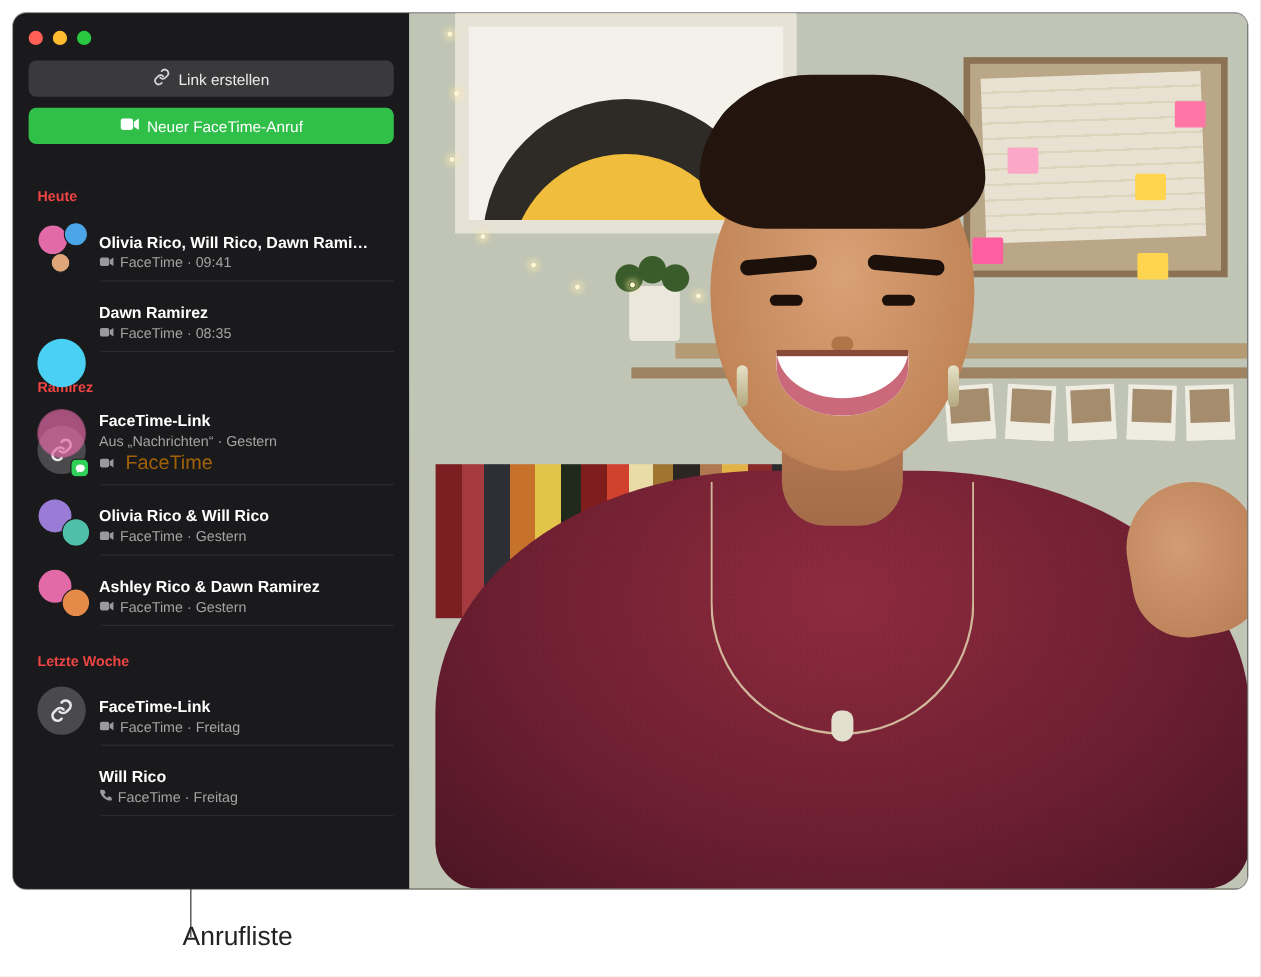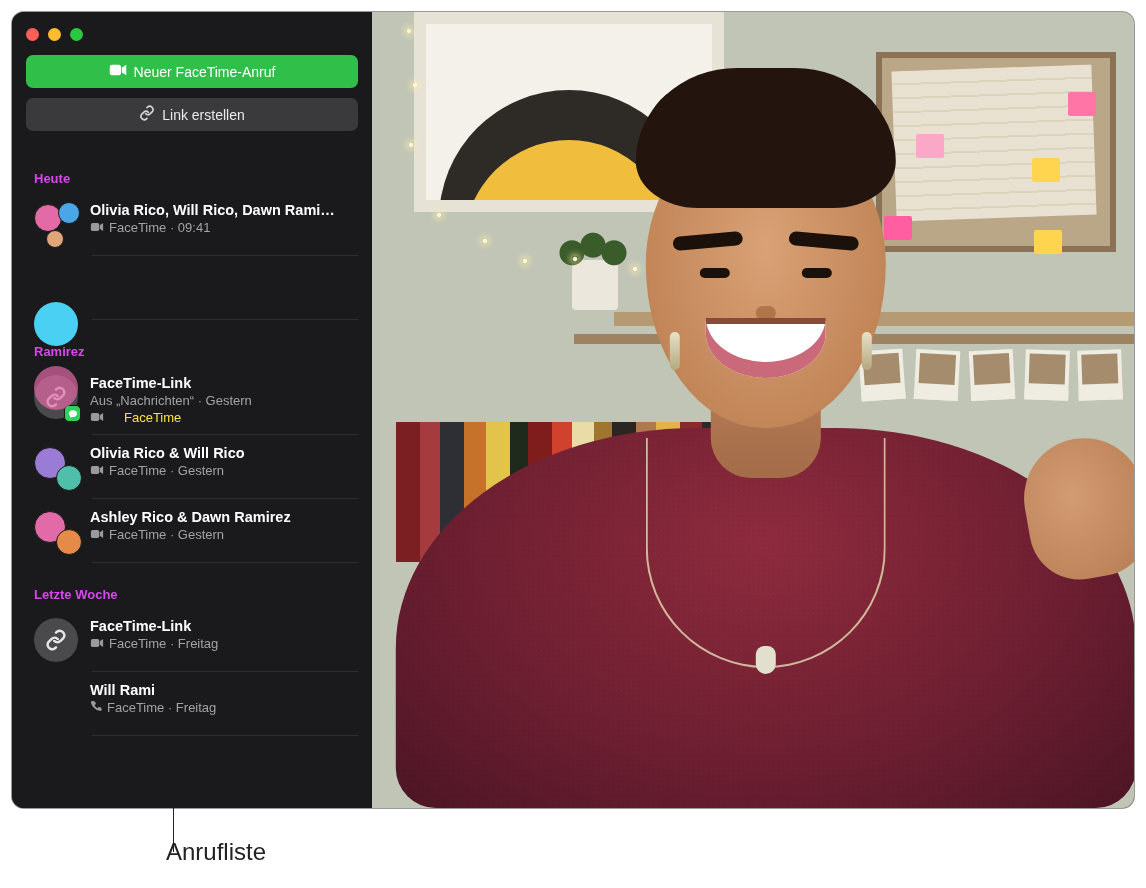--- a/index.html
+++ b/index.html
@@ -65,33 +65,33 @@
       color: #eaeaea;
     }
     .btn-newcall {
       background: #30c04a;
       color: #fff;
     }
     .icon-link, .icon-video, .icon-video-sm, .icon-phone-sm {
       display: inline-block;
     }
     .section-header {
-      color: #d946ef;
+      color: #ef4444;
       font-size: 13px;
       font-weight: 600;
       padding: 24px 18px 6px 22px;
     }
     .section-header.first { padding-top: 40px; }
     .call-list {
       display: flex;
       flex-direction: column;
     }
     .call-item {
       display: flex;
-      align-items: flex-start;
+      align-items: flex-end;
       gap: 12px;
       padding: 10px 10px 10px 22px;
       cursor: pointer;
       position: relative;
     }
     .call-item .sep {
       position: absolute;
       left: 80px; right: 14px; bottom: 0;
       height: 1px;
       background: rgba(255,255,255,0.09);
@@ -150,25 +150,25 @@
     }
     .call-subtitle {
       color: #a3a3a3;
       font-size: 13px;
       display: flex;
       align-items: center;
       gap: 5px;
       white-space: nowrap;
     }
     .call-subline2 {
-      color: #fde047;
-      font-size: 13px;
+      color: #a16207;
+      font-size: 18px;
       display: flex;
       align-items: center;
-      gap: 20px;
+      gap: 10px;
     }
     .main-video {
       flex: 1;
       background: linear-gradient(180deg, #c9cdbf 0%, #b7bdaf 40%, #867763 100%);
       position: relative;
       overflow: hidden;
     }
     
     .scene {
       position: absolute; inset: 0;
@@ -389,37 +389,37 @@
 
   <div class="sidebar">
 
     <div class="traffic-lights">
       <div class="tl red"></div>
       <div class="tl yellow"></div>
       <div class="tl green"></div>
     </div>
 
     <div class="top-buttons">
+      <button class="btn btn-link">
+        <span class="icon-link">
+          <svg width="16" height="16" viewBox="0 0 24 24" fill="none" stroke="#d6d6d8" stroke-width="2.4" stroke-linecap="round">
+            <path d="M10 13a5 5 0 0 0 7 0l3-3a5 5 0 0 0-7-7l-1 1"></path>
+            <path d="M14 11a5 5 0 0 0-7 0l-3 3a5 5 0 0 0 7 7l1-1"></path>
+          </svg>
+        </span>
+        <span>Link erstellen</span>
+      </button>
       <button class="btn btn-newcall">
         <span class="icon-video">
           <svg width="18" height="14" viewBox="0 0 24 18" fill="#fff">
             <rect x="1" y="2" width="15" height="14" rx="3"></rect>
             <path d="M17 6l6-4v14l-6-4z"></path>
           </svg>
         </span>
         <span>Neuer FaceTime-Anruf</span>
-      </button>
-      <button class="btn btn-link">
-        <span class="icon-link">
-          <svg width="16" height="16" viewBox="0 0 24 24" fill="none" stroke="#d6d6d8" stroke-width="2.4" stroke-linecap="round">
-            <path d="M10 13a5 5 0 0 0 7 0l3-3a5 5 0 0 0-7-7l-1 1"></path>
-            <path d="M14 11a5 5 0 0 0-7 0l-3 3a5 5 0 0 0 7 7l1-1"></path>
-          </svg>
-        </span>
-        <span>Link erstellen</span>
       </button>
     </div>
 
     <div class="section-header first">Heute</div>
     <div class="call-list">
 
       <div class="call-item">
         <div class="avatar group">
           <div class="circ big c-pink"></div>
           <div class="circ med c-blue"></div>
@@ -437,20 +437,32 @@
             <span>FaceTime · 09:41</span>
           </div>
         </div>
         <div class="sep"></div>
       </div>
 
       <div class="call-item">
         <div class="avatar single">
           
         </div>
+        <div class="call-meta">
+          <div class="call-title">Dawn Ramirez</div>
+          <div class="call-subtitle">
+            <span>
+              <svg width="14" height="10" viewBox="0 0 24 18" fill="#9a9a9e">
+                  <rect x="1" y="2" width="15" height="14" rx="3"></rect>
+                  <path d="M17 6l6-4v14l-6-4z"></path>
+                </svg>
+            </span>
+            <span>FaceTime · 08:35</span>
+          </div>
+        </div>
         <div class="sep"></div>
       </div>
     </div>
 
     <div class="section-header">Ramirez</div>
     <div class="call-list">
 
       <div class="call-item">
         <div class="avatar linkicon">
           <svg width="22" height="22" viewBox="0 0 24 24" fill="none" stroke="#e6e6e8" stroke-width="2.6" stroke-linecap="round">
@@ -545,21 +557,21 @@
           </div>
         </div>
         <div class="sep"></div>
       </div>
 
       <div class="call-item">
         <div class="avatar single">
           <div class="face c-cyan" style="border-radius:50%;"></div>
         </div>
         <div class="call-meta">
-          <div class="call-title">Will Rami</div>
+          <div class="call-title">Will Rico</div>
           <div class="call-subtitle">
             <span>
               <svg width="12" height="12" viewBox="0 0 24 24" fill="#9a9a9e">
                   <path d="M6 2l4 1 2 5-3 2c1.5 3 3.5 5 6.5 6.5l2-3 5 2 1 4c0 1-1 2-2 2C12 22 2 12 2 4c0-1 1-2 2-2h2z"></path>
                 </svg>
             </span>
             <span>FaceTime · Freitag</span>
           </div>
         </div>
         <div class="sep"></div>

